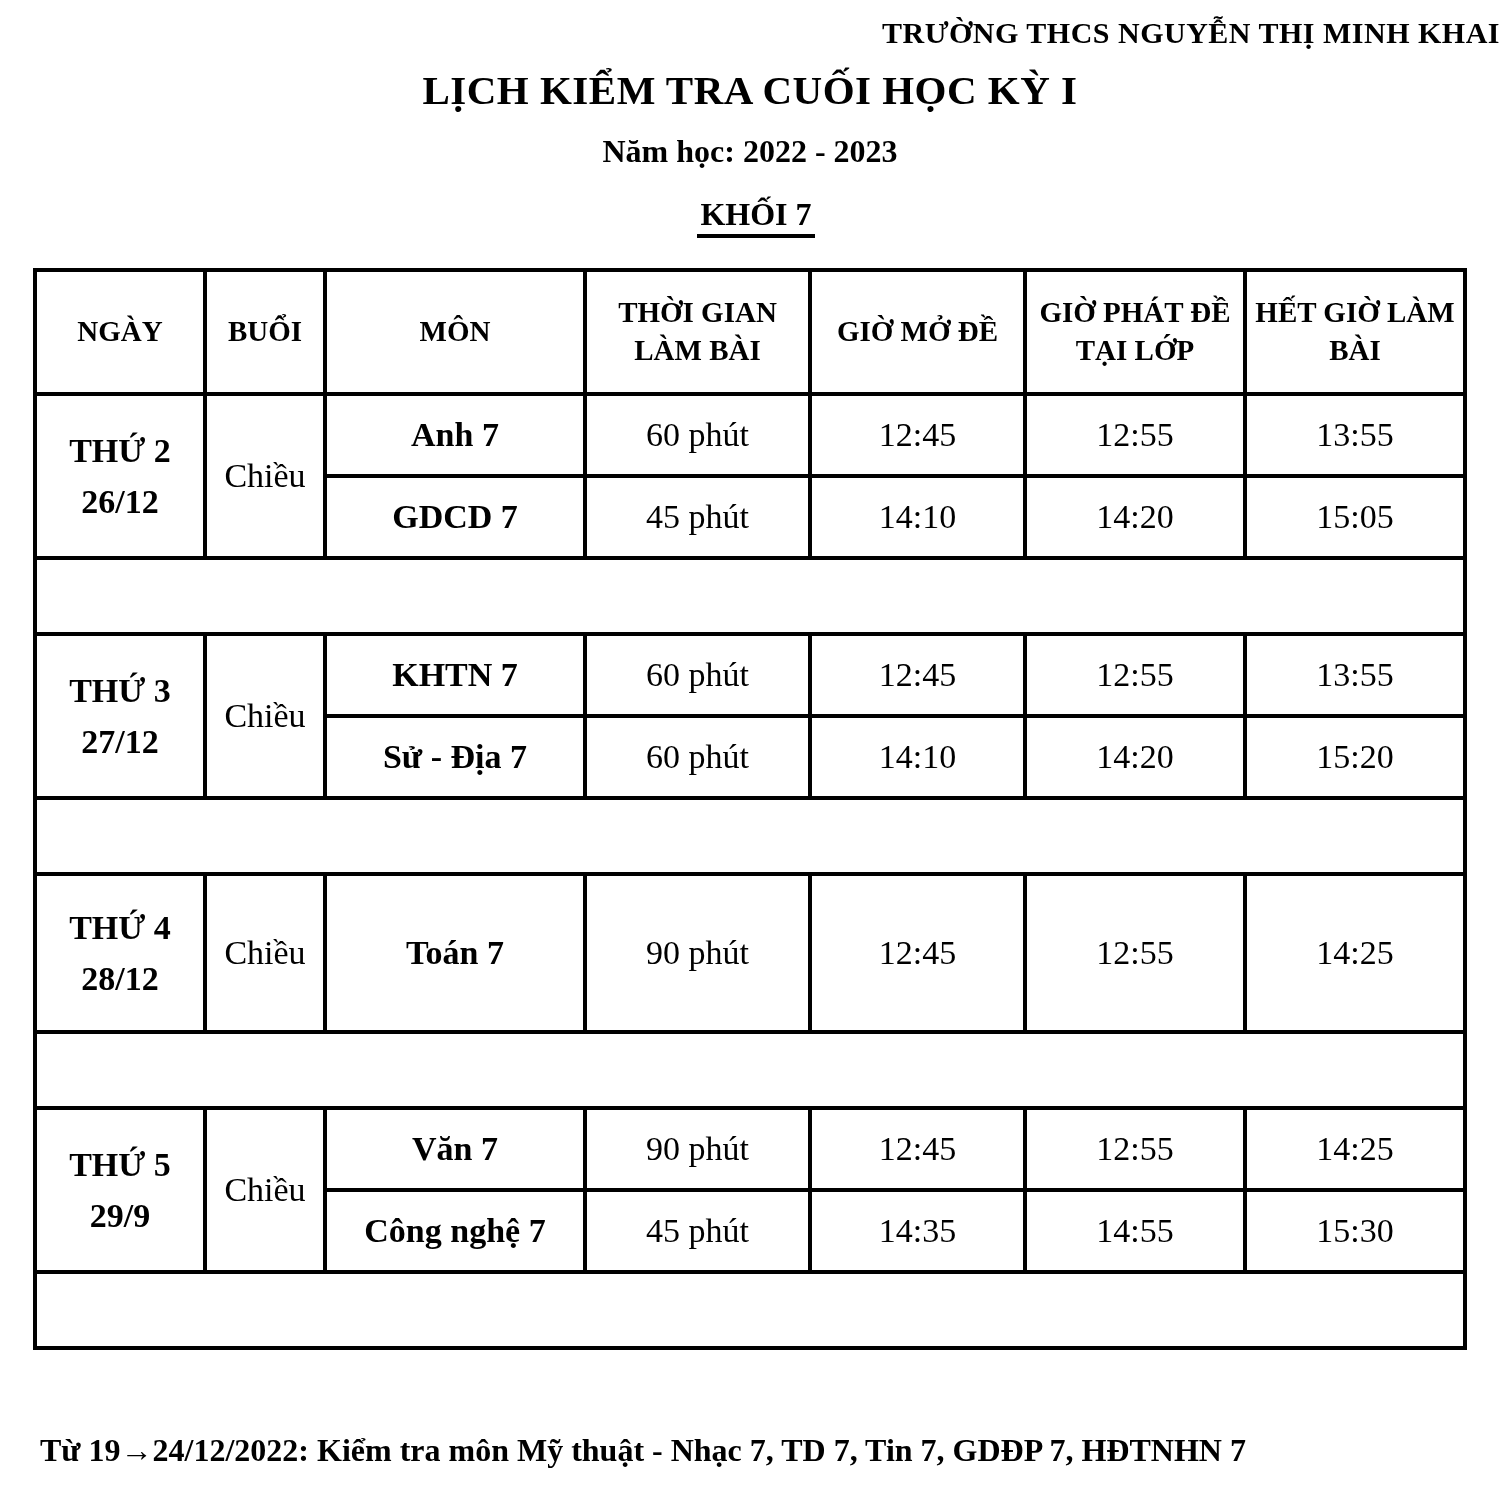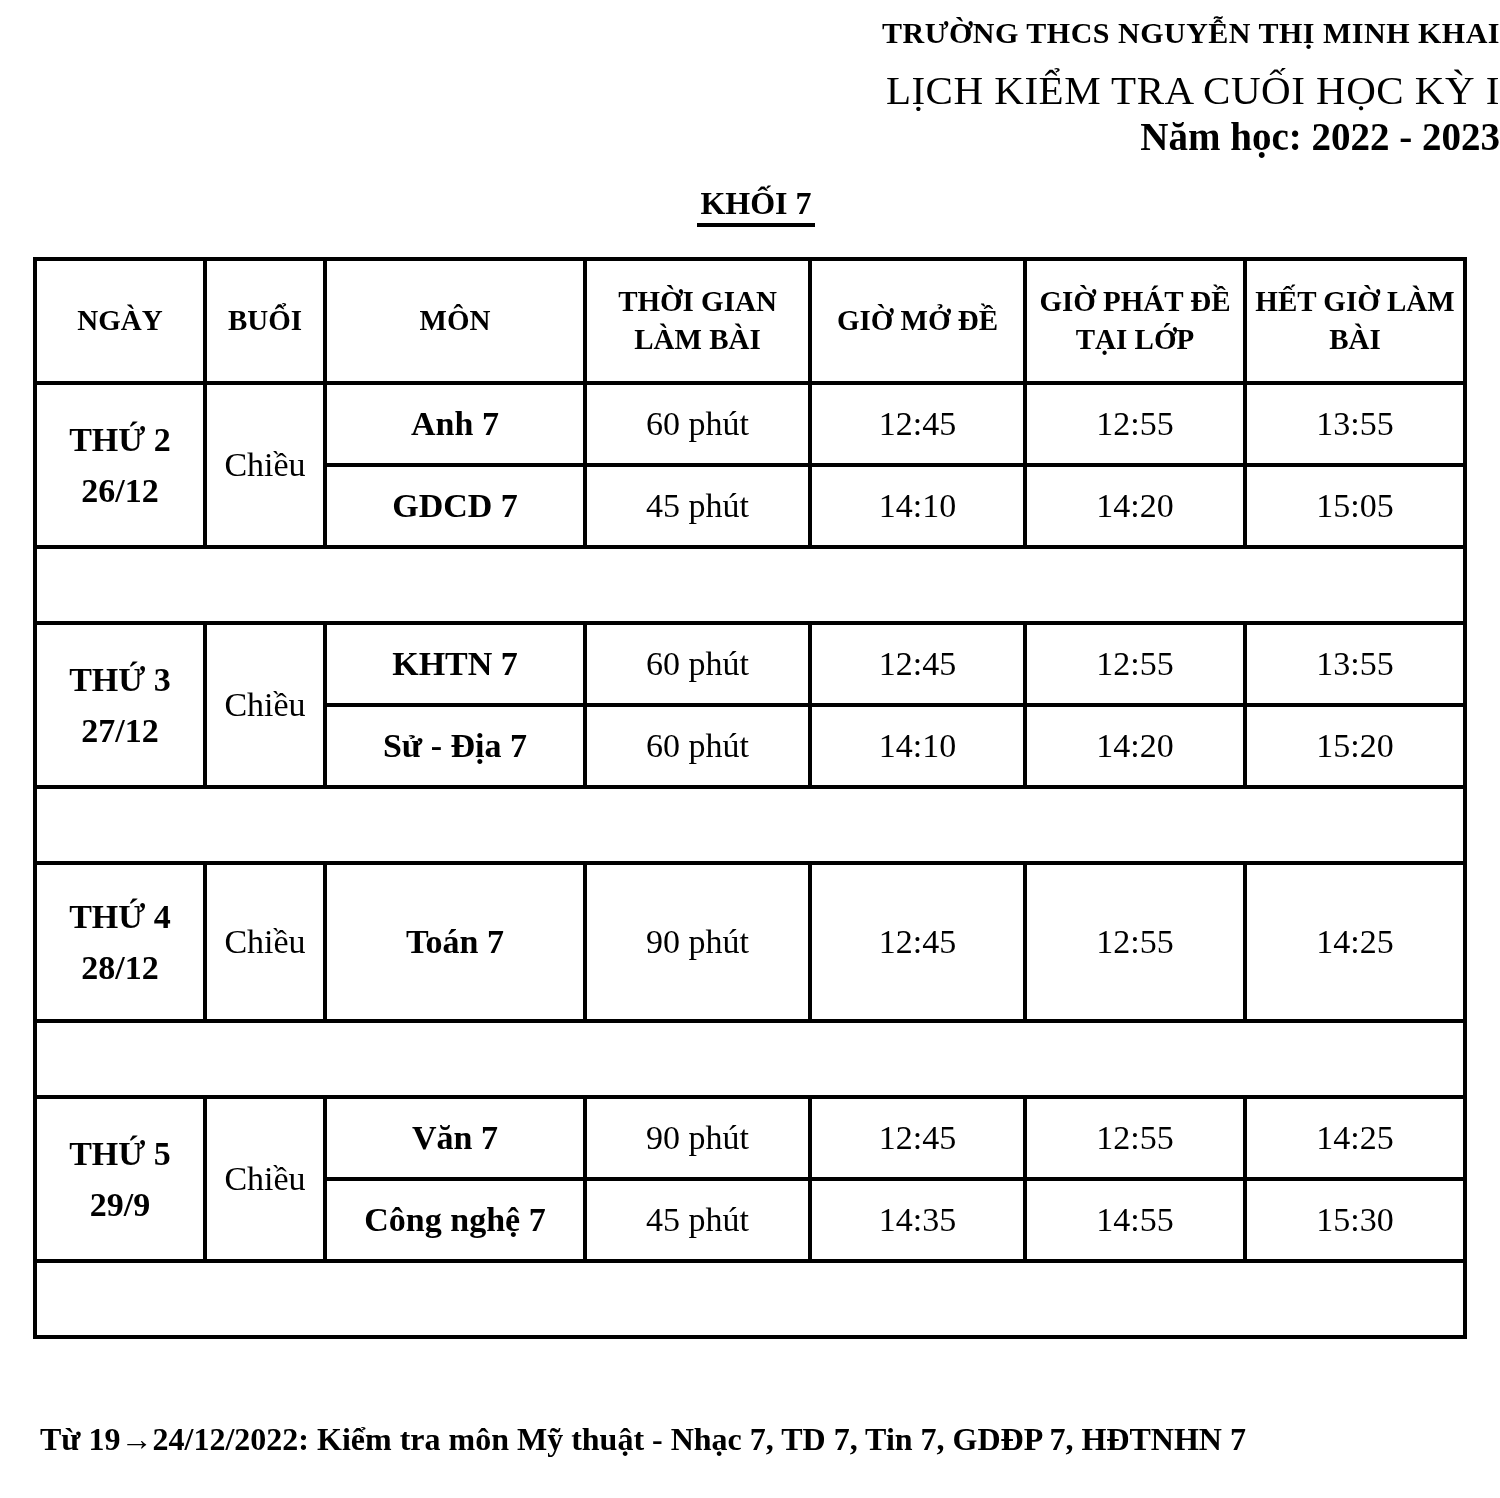--- a/index.html
+++ b/index.html
@@ -15,31 +15,31 @@
     position: relative;
   }
   .school {
     font-weight: bold;
     font-size: 30px;
     margin: 16px 0 0 42px;
     letter-spacing: 0.5px;
     text-align: right;
   }
   .title {
-    text-align: right;
-    font-weight: normal;
+    text-align: center;
+    font-weight: bold;
     font-size: 41px;
     margin-top: 16px;
     letter-spacing: 0.5px;
   }
   .year {
-    text-align: right;
-    font-weight: bold;
-    font-size: 39px;
-    margin-top: 0;
+    text-align: center;
+    font-weight: bold;
+    font-size: 32px;
+    margin-top: 19px;
   }
   .grade {
     text-align: center;
     margin-top: 26px;
     padding-left: 12px;
   }
   .grade span {
     font-weight: bold;
     font-size: 32px;
     border-bottom: 4px solid #000;

